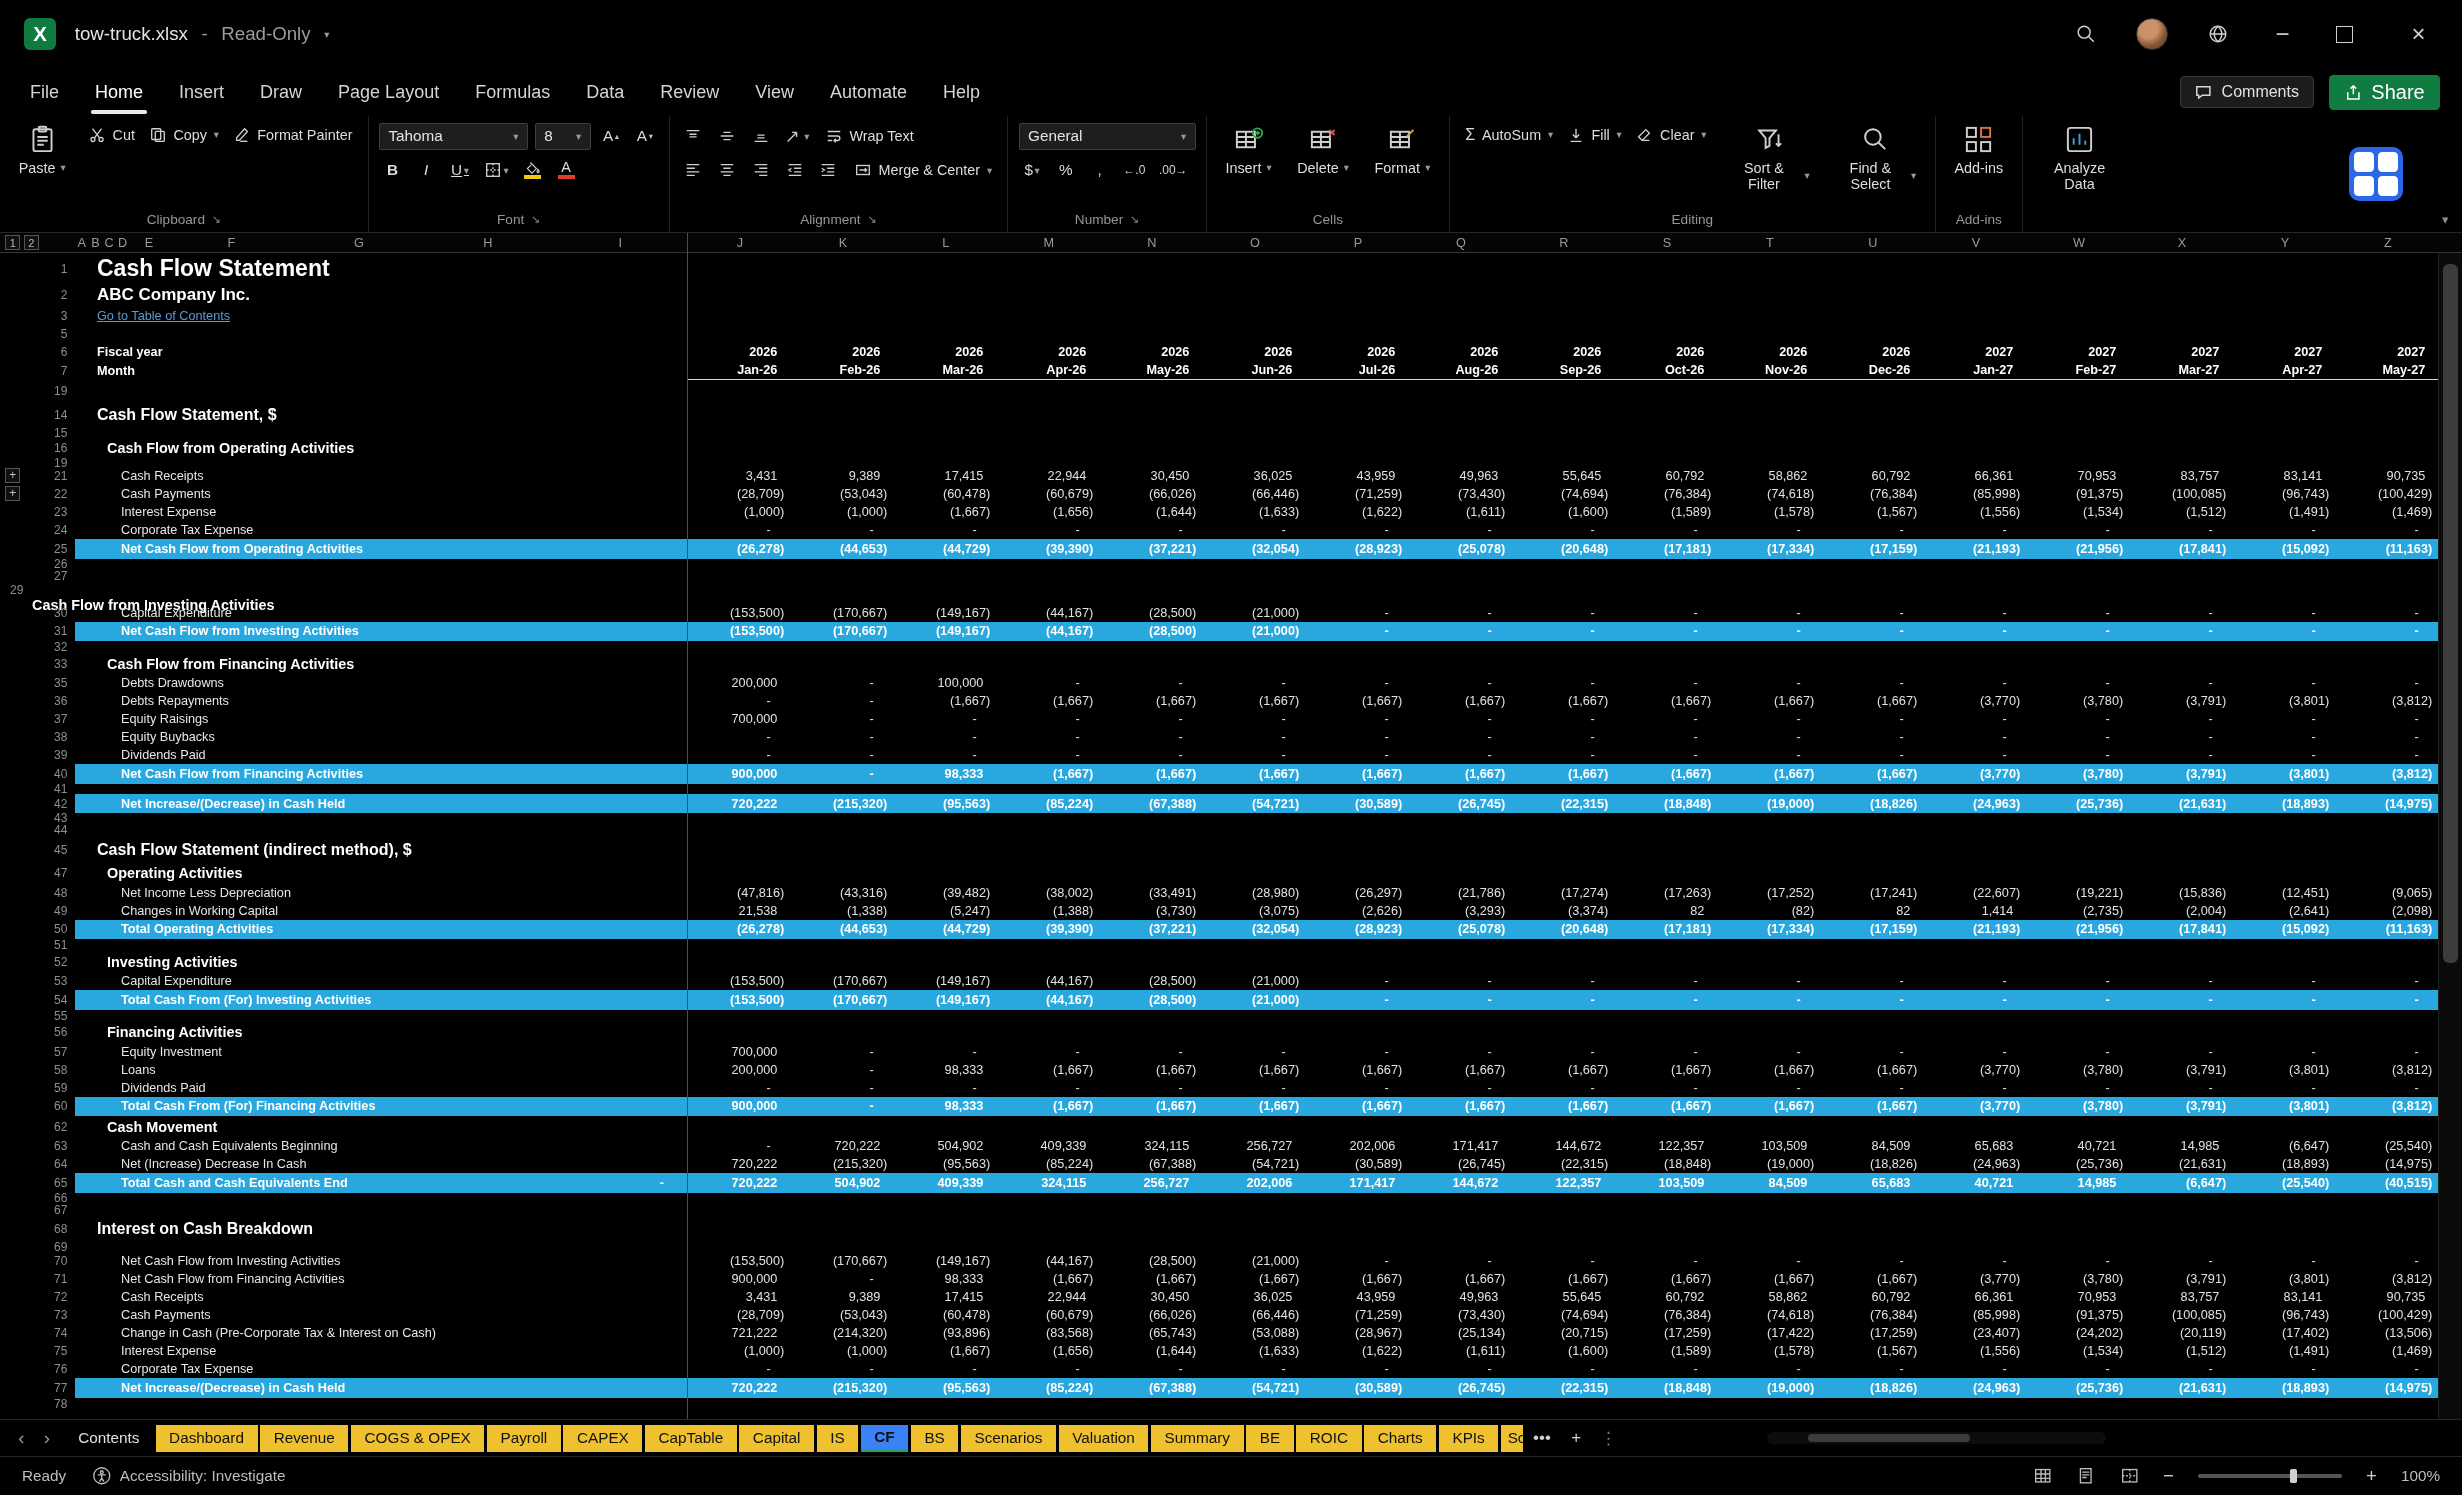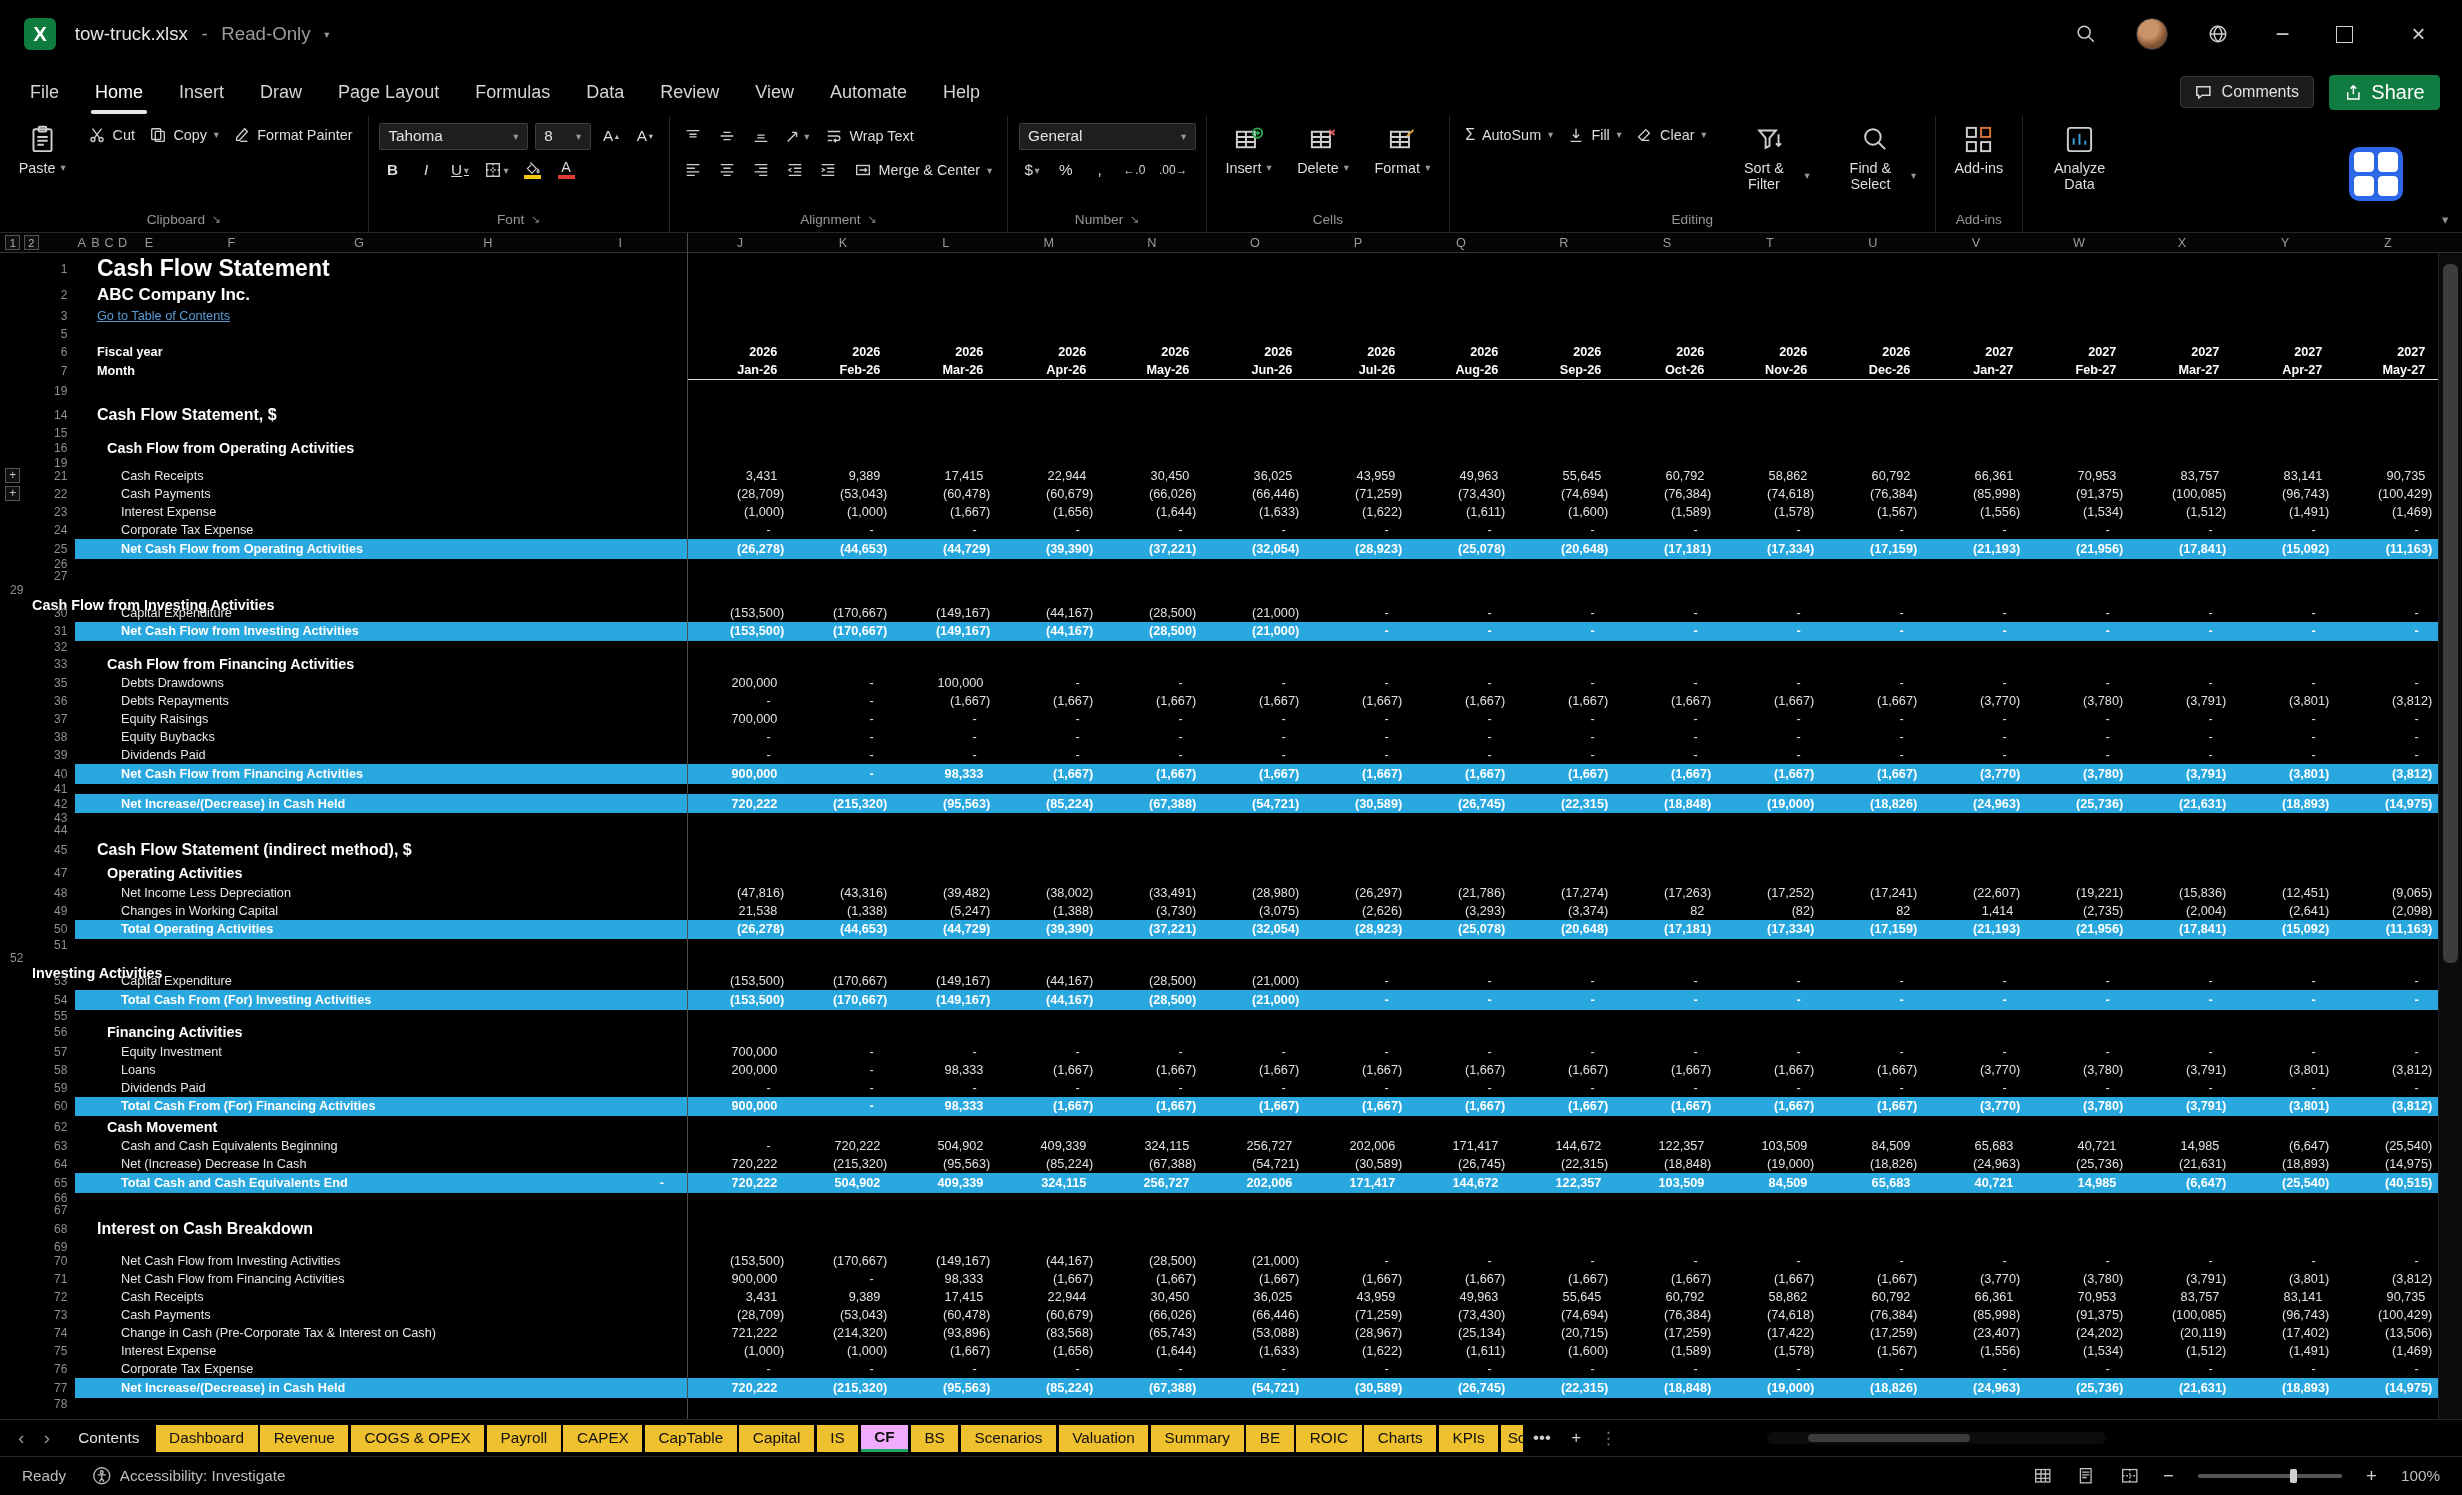--- a/index.html
+++ b/index.html
@@ -98,21 +98,21 @@
   .vscroll { position:absolute; right:0; top:20.4px; bottom:0; width:24px; background:#0b0b0b; border-left:0.8px solid #222; z-index:7; }
   .vthumb { position:absolute; left:4.2px; right:4.2px; top:10.2px; height:60%; background:#3c3c3c; border-radius:6px; }
 
   
   .tabsbar { height:37px; background:#000; border-top:0.8px solid #262626; display:flex; align-items:center; padding-left:8.5px; }
   .tnav { width:25.5px; text-align:center; color:#9a9a9a; font-size:18.7px; flex:none; }
   #tab-list { display:flex; align-items:center; gap:2.5px; margin-left:5.1px; }
   .tab { height:27px; display:flex; align-items:center; padding:0 13.6px; font-size:15.3px; white-space:nowrap; }
   .tab.plain { color:#e0e0e0; }
   .tab.yellow { background:var(--tab-yellow); color:#111; }
-  .tab.active { background:#f0abfc; color:#111; font-weight:bold; border-bottom:3.4px solid #21A366; }
+  .tab.active { background:#3b82f6; color:#111; font-weight:bold; border-bottom:3.4px solid #21A366; }
   .tab.yellow-partial { background:var(--tab-yellow); color:#111; width:22px; overflow:hidden; padding:0 0 0 6.8px; }
   .tab-more, .tab-add { color:#cfcfcf; font-size:17px; padding:0 10.2px; }
   .tab-divider { color:#777; font-size:17px; padding:0 8.5px; }
   .hscroll { margin-left:auto; margin-right:356px; width:339px; height:12px; background:#0c0c0c; border-radius:6px; position:relative; }
   .hthumb { position:absolute; left:12%; width:48%; top:1.7px; bottom:1.7px; background:#3c3c3c; border-radius:5.1px; }
 
   
   .statusbar { height:39px; background:#000; border-top:0.8px solid #262626; display:flex; align-items:center; padding:0 22px; font-size:15.3px; color:#bdbdbd; }
   .sb-left { display:flex; align-items:center; gap:25.5px; }
   .sb-acc { display:flex; align-items:center; gap:8.5px; }
@@ -1158,21 +1158,21 @@
           <div class="cell paren">(15,092)</div>
           <div class="cell paren">(11,163)</div>
         </div>
         <div class="grow blank" style="height: 12px;">
           <div class="gut"></div>
           <div class="rn">51</div>
           <div class="lbl">
             <span class="lbltxt"></span>
           </div>
         </div>
-        <div class="grow section" style="height: 21px; flex-direction: column;">
+        <div class="grow section" style="height: 21px;">
           <div class="gut"></div>
           <div class="rn">52</div>
           <div class="lbl">
             <span class="lbltxt">Investing Activities</span>
           </div>
         </div>
         <div class="grow data" style="height: 18px;">
           <div class="gut"></div>
           <div class="rn">53</div>
           <div class="lbl">

